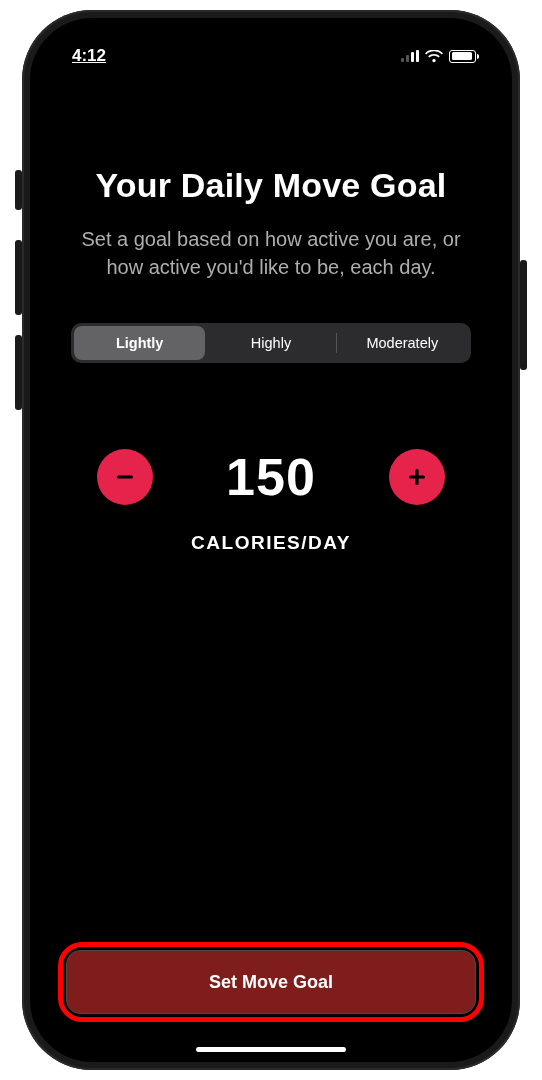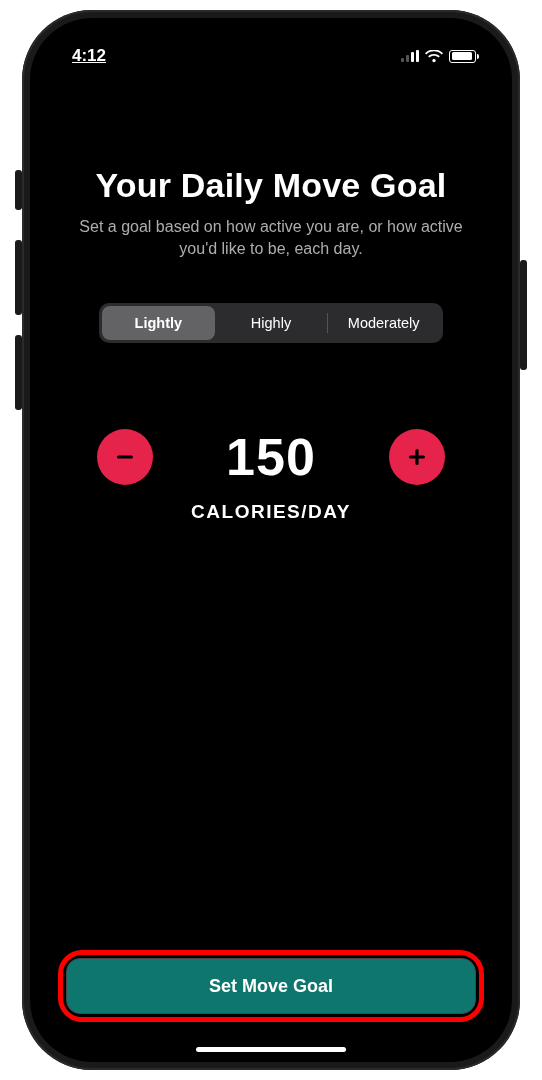--- a/index.html
+++ b/index.html
@@ -139,32 +139,32 @@
       flex-direction: column;
     }
     .title {
       font-size: 34px;
       font-weight: 700;
       text-align: center;
       margin-top: 78px;
       letter-spacing: 0.2px;
     }
     .subtitle {
-      font-size: 16px;
+      font-size: 20px;
       color: #aeaeb2;
       text-align: center;
-      margin-top: 11px;
+      margin-top: 20px;
       line-height: 1.4;
       padding: 0 8px;
     }
 
     
     .segmented {
       margin: 42px auto 0 auto;
-      width: 344px;
+      width: 400px;
       height: 40px;
       background: #2c2c2e;
       border-radius: 10px;
       display: flex;
       padding: 3px;
     }
     .segment {
       flex: 1;
       display: flex;
       align-items: center;
@@ -213,41 +213,41 @@
     .round-btn svg { display:block; }
     .goal-value {
       font-size: 52px;
       font-weight: 700;
       letter-spacing: 1px;
       line-height: 1;
       min-width: 160px;
       text-align: center;
     }
     .unit {
-      margin-top: 16px;
+      margin-top: 27px;
       text-align: center;
       font-size: 19px;
       font-weight: 700;
       letter-spacing: 1.5px;
     }
 
     
     .bottom-area {
       margin-top: auto;
       padding-bottom: 40px;
     }
     .highlight-ring {
       border: 5px solid #ff0000;
       border-radius: 24px;
       padding: 3px;
     }
     .cta-button {
       width: 100%;
-      height: 56px;
-      background: #0f766e;
+      height: 64px;
+      background: #7f1d1d;
       border: 1px solid #48484a;
       border-radius: 14px;
       color: #fff;
       font-size: 18px;
       font-weight: 600;
       display: flex;
       align-items: center;
       justify-content: center;
       cursor: pointer;
     }

